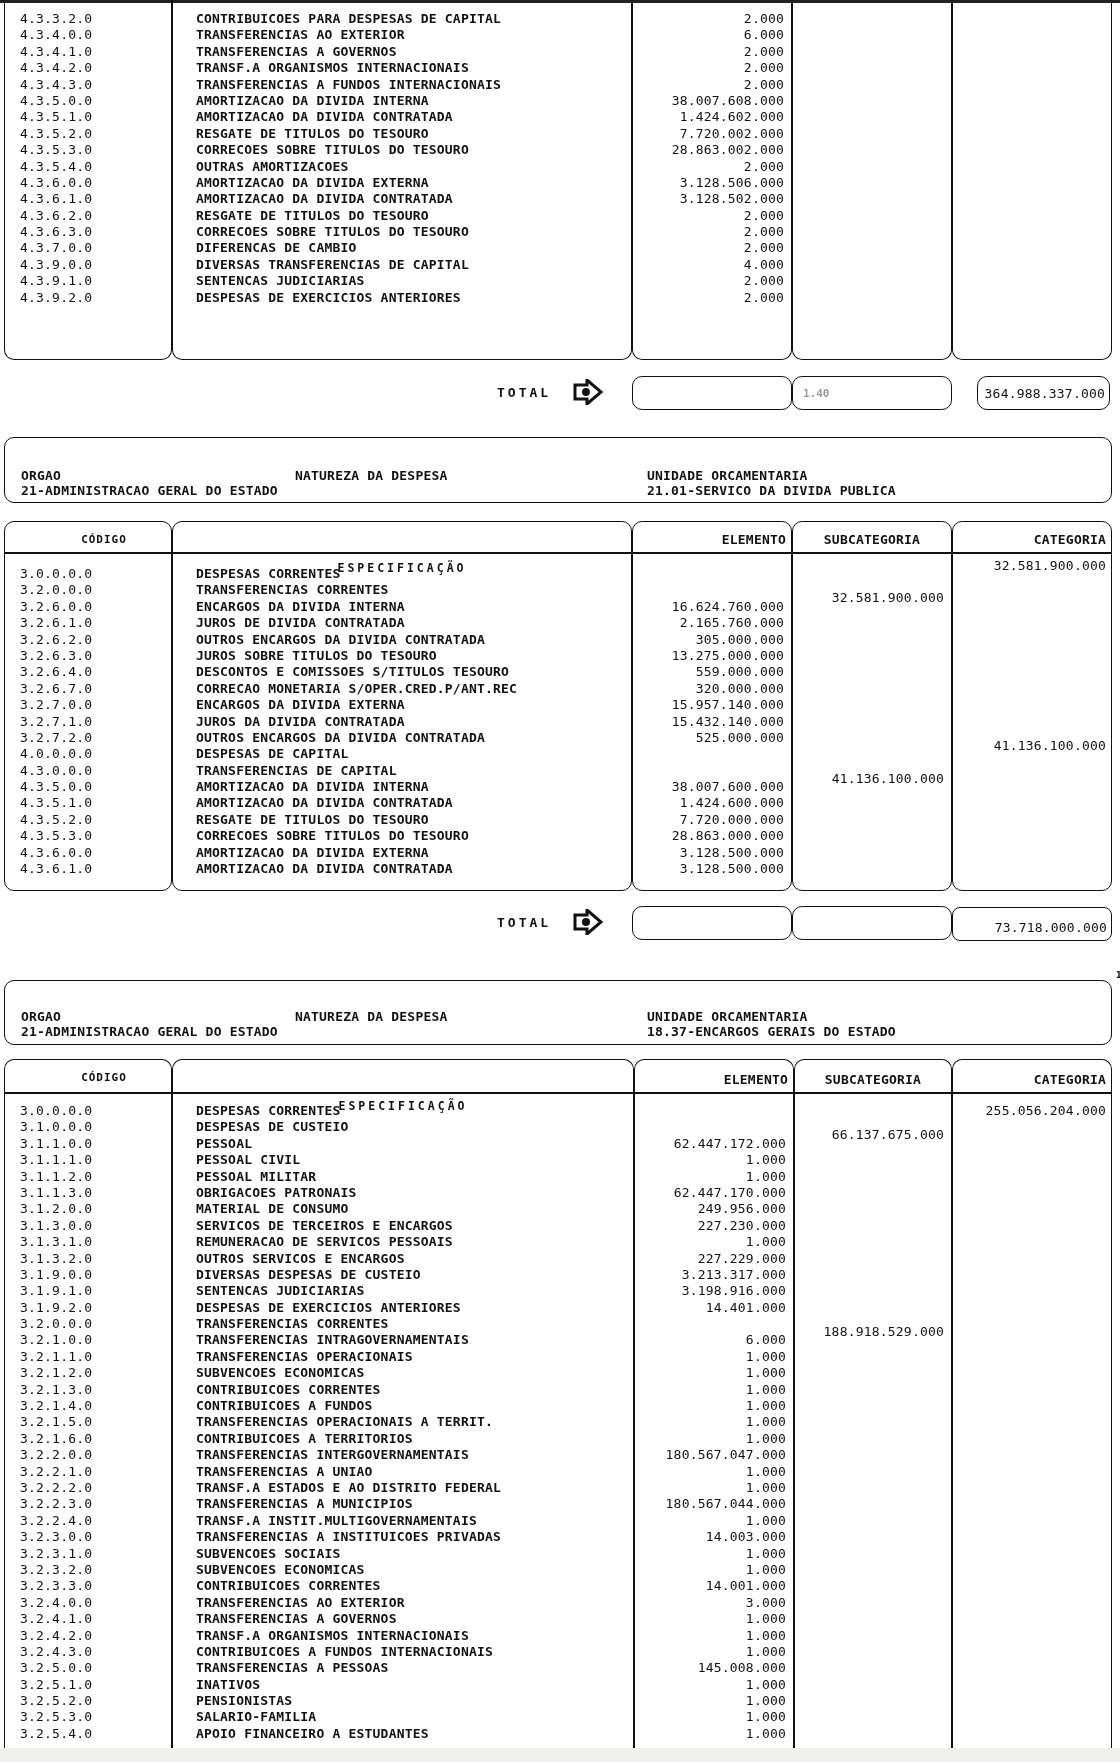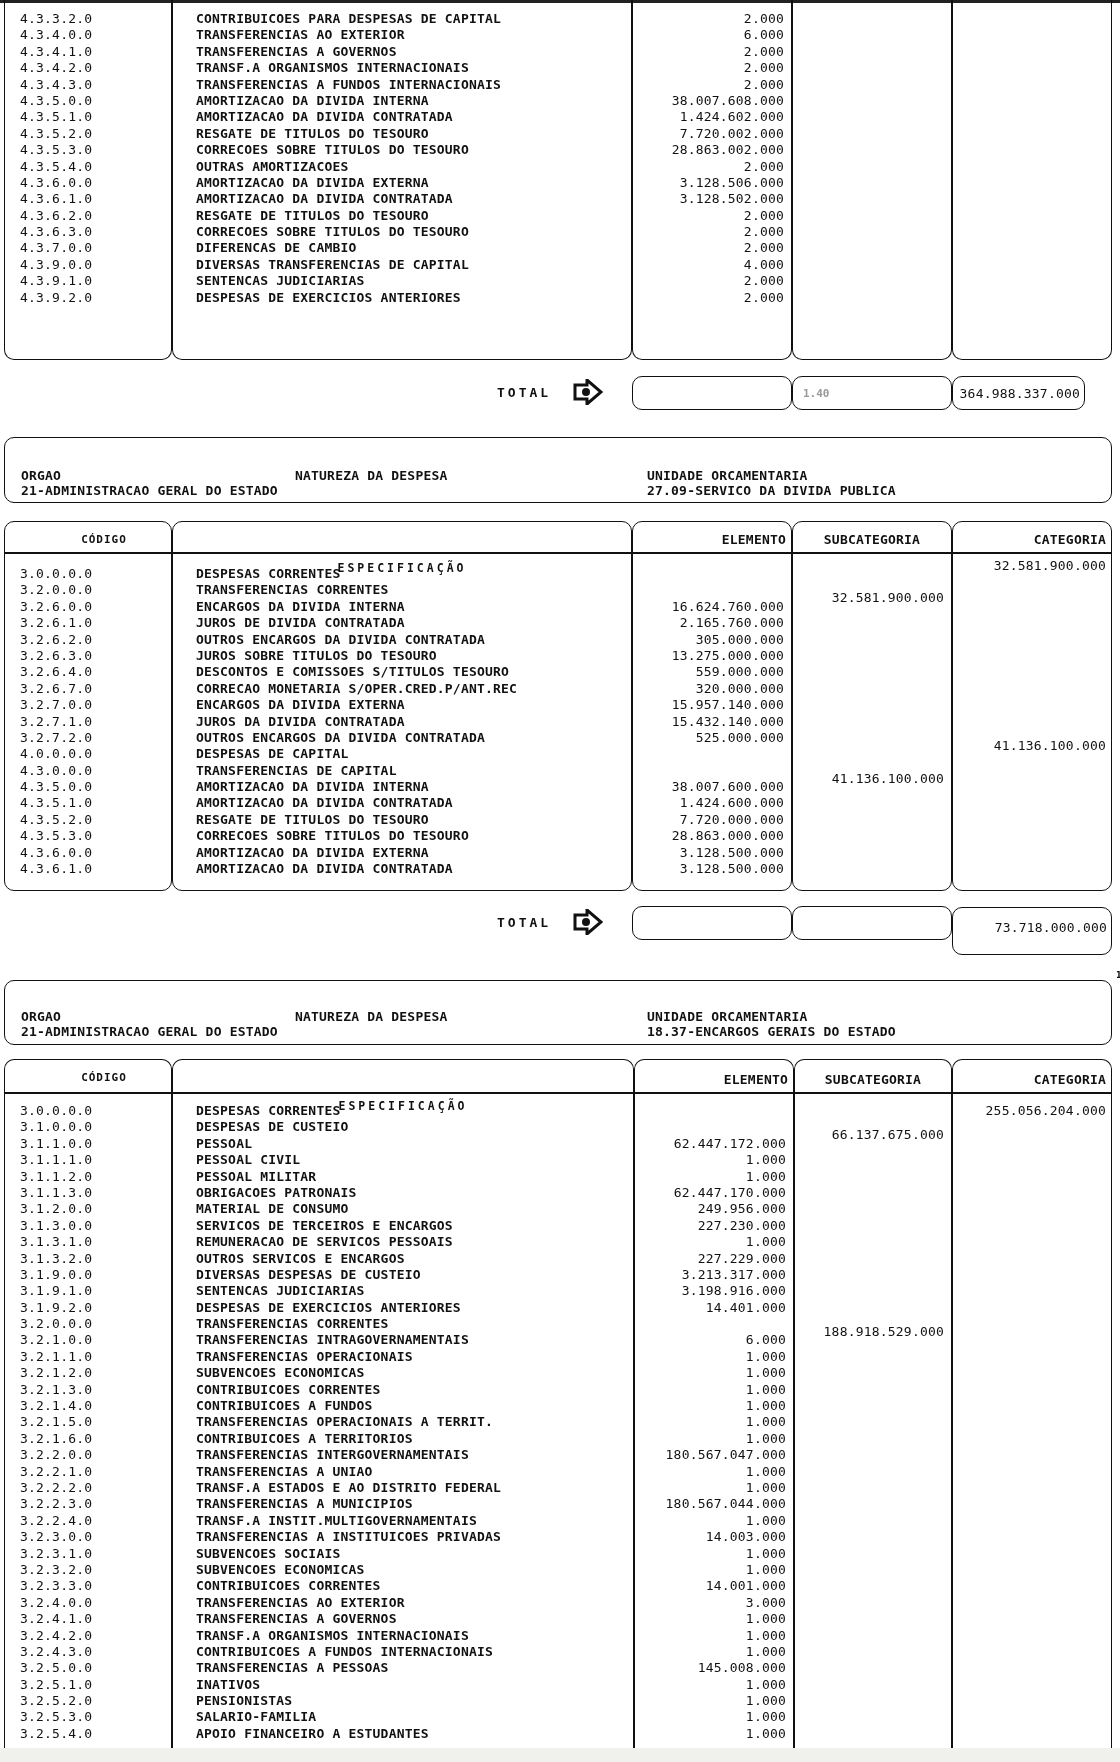--- a/index.html
+++ b/index.html
@@ -40,30 +40,30 @@
 
 <div class="abs txt" style="left:497px; top:385px; letter-spacing:3px;">TOTAL</div>
 <svg class="arrow" style="left:573px; top:379px;" viewBox="0 0 30 26">
     <path d="M2 6 H14 V1 L28 13 L14 25 V20 H2 Z" fill="#fff" stroke="#111" stroke-width="3"></path>
     <circle cx="13" cy="13" r="4" fill="#111"></circle>
   </svg>
 <div class="box r8" style="left:632px; top:376px; width:160px; height:34px;"></div>
 <div class="box r8" style="left:792px; top:376px; width:160px; height:34px;">
   <span class="abs" style="left:10px; top:10px; font-size:11px; color:#999;">1.40</span>
 </div>
-<div class="box r8" style="left:952px; top:376px; width:133px; height:34px;">
+<div class="box r8" style="left:977px; top:376px; width:133px; height:34px;">
   <span class="abs txt bold" style="right:4px; top:9px;">364.988.337.000</span>
 </div>
 
 <div class="box r8" style="left:4px; top:437px; width:1108px; height:66px;">
   <div class="abs txt" style="left:16px; top:30px;">ORGAO</div>
   <div class="abs txt" style="left:16px; top:45px;">21-ADMINISTRACAO GERAL DO ESTADO</div>
   <div class="abs txt" style="left:290px; top:30px;">NATUREZA DA DESPESA</div>
   <div class="abs txt" style="left:642px; top:30px;">UNIDADE ORCAMENTARIA</div>
-  <div class="abs txt" style="left:642px; top:45px;">27.09-SERVICO DA DIVIDA PUBLICA</div>
+  <div class="abs txt" style="left:642px; top:45px;">21.01-SERVICO DA DIVIDA PUBLICA</div>
 </div>
 
 <div class="box" style="left:4px; top:521px; width:168px; height:370px; border-radius:10px;"></div>
 <div class="box" style="left:172px; top:521px; width:460px; height:370px; border-radius:10px;"></div>
 <div class="box" style="left:632px; top:521px; width:160px; height:370px; border-radius:10px;"></div>
 <div class="box" style="left:792px; top:521px; width:160px; height:370px; border-radius:10px;"></div>
 <div class="box" style="left:952px; top:521px; width:160px; height:370px; border-radius:10px;"></div>
 <div class="abs" style="left:4px; top:552px; width:1108px; height:1.6px; background:#111;"></div>
 
 <div class="abs hdr" style="left:4px; top:533px; width:168px; text-align:center;">CÓDIGO</div>
@@ -78,21 +78,21 @@
 <div class="abs txt bold rows right" style="left:792px; top:574px; width:152px;" id="s2-subs"><div></div><div>32.581.900.000</div><div></div><div></div><div></div><div></div><div></div><div></div><div></div><div></div><div></div><div></div><div>41.136.100.000</div><div></div><div></div><div></div><div></div><div></div><div></div></div>
 <div class="abs txt bold rows right" style="left:952px; top:558px; width:154px;" id="s2-cats"><div>32.581.900.000</div><div></div><div></div><div></div><div></div><div></div><div></div><div></div><div></div><div></div><div></div><div>41.136.100.000</div><div></div><div></div><div></div><div></div><div></div><div></div><div></div></div>
 
 <div class="abs txt" style="left:497px; top:915px; letter-spacing:3px;">TOTAL</div>
 <svg class="arrow" style="left:573px; top:909px;" viewBox="0 0 30 26">
     <path d="M2 6 H14 V1 L28 13 L14 25 V20 H2 Z" fill="#fff" stroke="#111" stroke-width="3"></path>
     <circle cx="13" cy="13" r="4" fill="#111"></circle>
   </svg>
 <div class="box r8" style="left:632px; top:906px; width:160px; height:34px;"></div>
 <div class="box r8" style="left:792px; top:906px; width:160px; height:34px;"></div>
-<div class="box r8" style="left:952px; top:907px; width:160px; height:48px;">
+<div class="box r8" style="left:952px; top:907px; width:160px; height:34px;border-radius:8px;">
   <span class="abs txt bold" style="right:4px; top:12px;">73.718.000.000</span>
 </div>
 <div class="abs small" style="left:1116px; top:962px;text-align:right;">Cr$ 1,00</div>
 
 <div class="box r8" style="left:4px; top:980px; width:1108px; height:65px;">
   <div class="abs txt" style="left:16px; top:28px;">ORGAO</div>
   <div class="abs txt" style="left:16px; top:43px;">21-ADMINISTRACAO GERAL DO ESTADO</div>
   <div class="abs txt" style="left:290px; top:28px;">NATUREZA DA DESPESA</div>
   <div class="abs txt" style="left:642px; top:28px;">UNIDADE ORCAMENTARIA</div>
   <div class="abs txt" style="left:642px; top:43px;">18.37-ENCARGOS GERAIS DO ESTADO</div>

